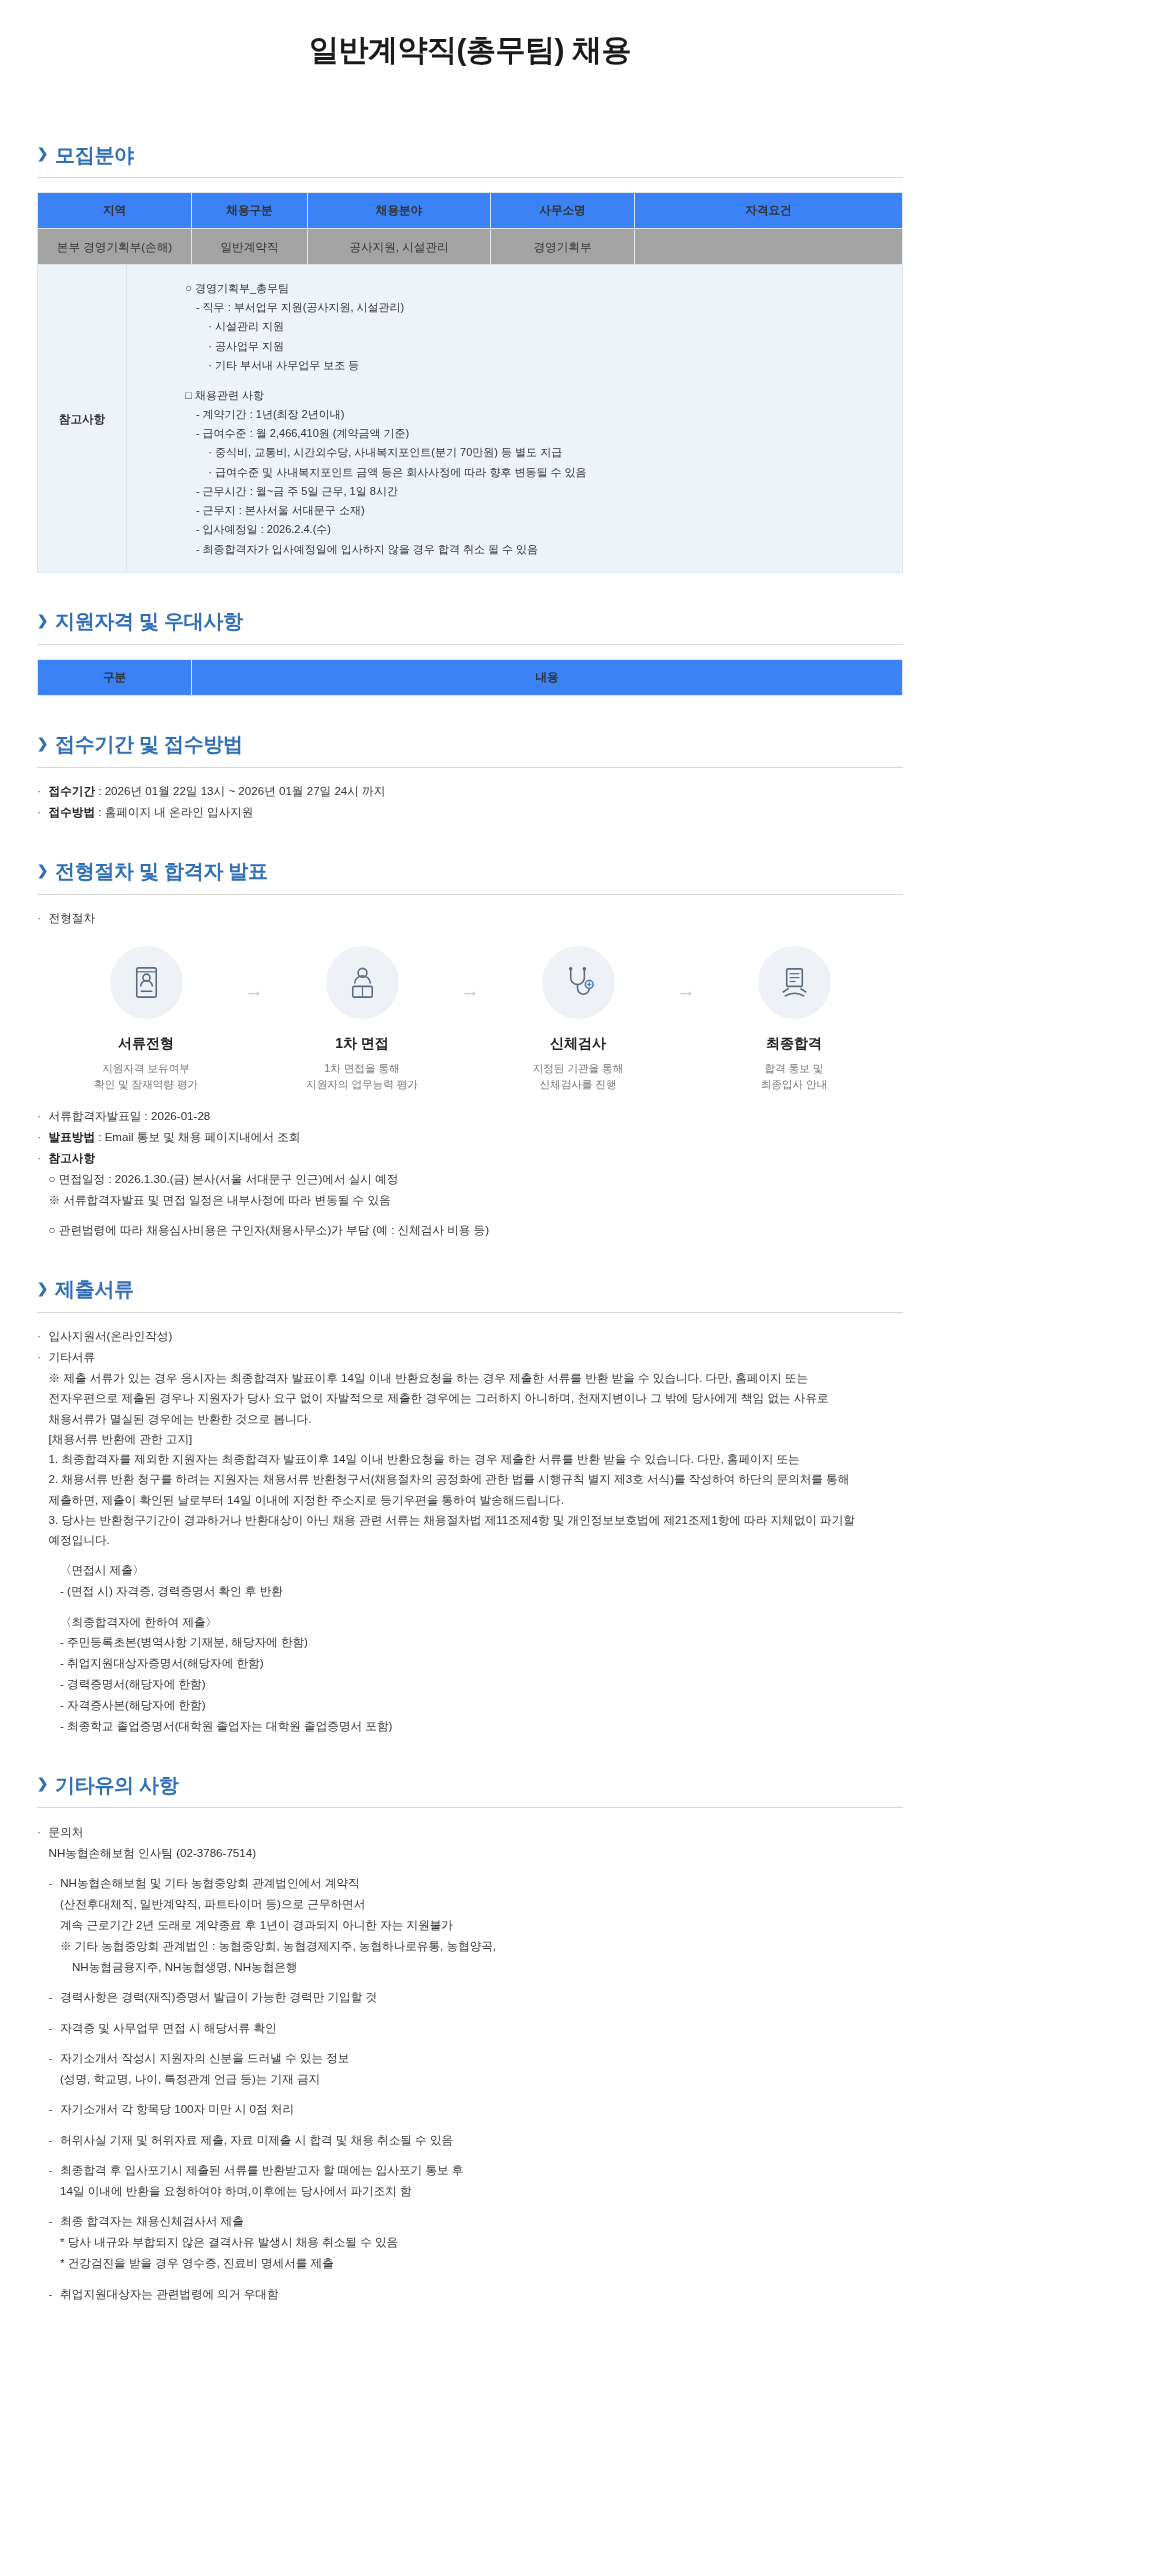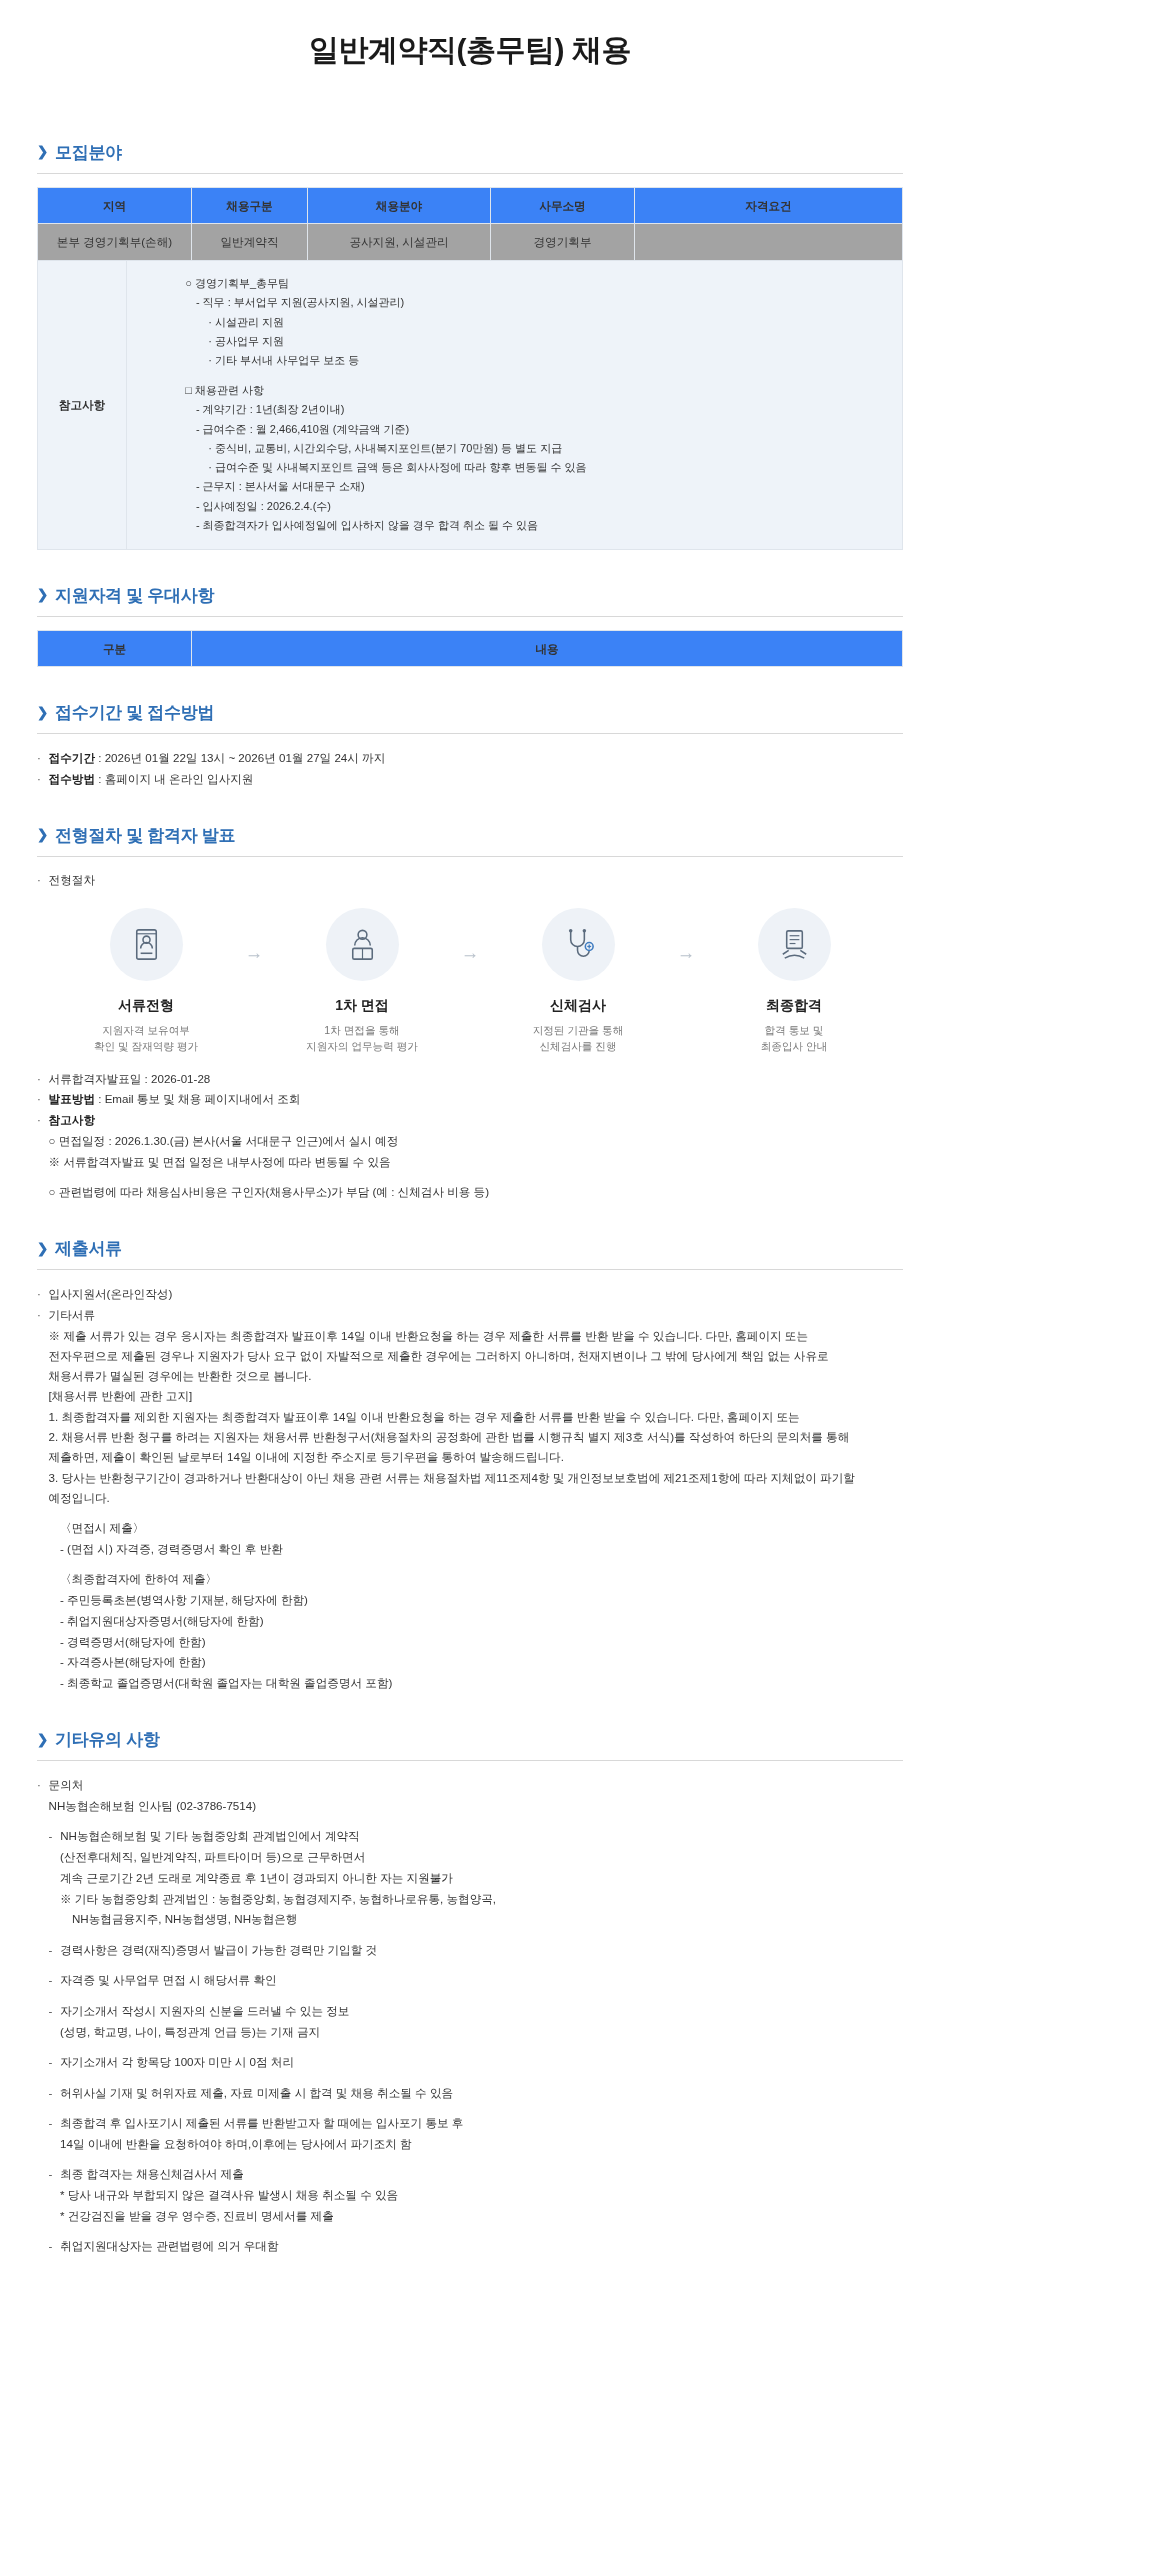--- a/index.html
+++ b/index.html
@@ -41,21 +41,21 @@
   }
   .sec-head .chev {
     color: #2f6fb5;
     font-size: 13.5px;
     font-weight: bold;
     line-height: 1;
     transform: translateY(-1px);
   }
   .sec-head .sec-title {
     color: #2f6fb5;
-    font-size: 17px;
+    font-size: 20px;
     font-weight: bold;
     letter-spacing: -0.3px;
   }
   .sec-body { padding: 13.5px 0 0 0; }
 
   
   table.tbl {
     width: 100%;
     border-collapse: collapse;
     font-size: 11.6px;
@@ -220,20 +220,21 @@
             <div class="l2">· 시설관리 지원</div>
             <div class="l2">· 공사업무 지원</div>
             <div class="l2">· 기타 부서내 사무업무 보조 등</div>
           </div>
           <div class="grp">
             <div class="l0">□ 채용관련 사항</div>
             <div class="l1">- 계약기간 : 1년(최장 2년이내)</div>
             <div class="l1">- 급여수준 : 월 2,466,410원 (계약금액 기준)</div>
             <div class="l2">· 중식비, 교통비, 시간외수당, 사내복지포인트(분기 70만원) 등 별도 지급</div>
             <div class="l2">· 급여수준 및 사내복지포인트 금액 등은 회사사정에 따라 향후 변동될 수 있음</div>
+            <div class="l1">- 근무시간 : 월~금 주 5일 근무, 1일 8시간</div>
             <div class="l1">- 근무지 : 본사서울 서대문구 소재)</div>
             <div class="l1">- 입사예정일 : 2026.2.4.(수)</div>
             <div class="l1">- 최종합격자가 입사예정일에 입사하지 않을 경우 합격 취소 될 수 있음</div>
           </div>
         </div>
       </div>
     </div>
 
     <div class="sec-head">
       <span class="chev">❯</span>

